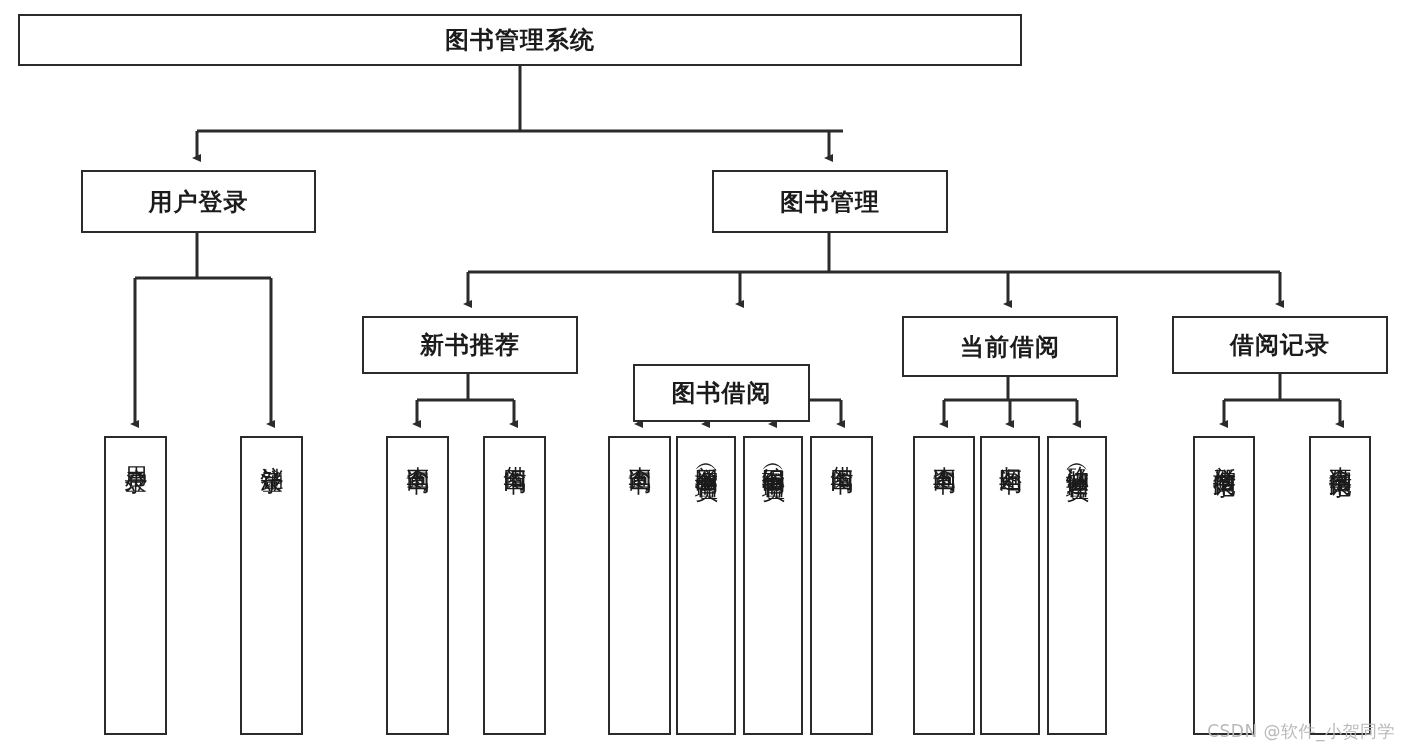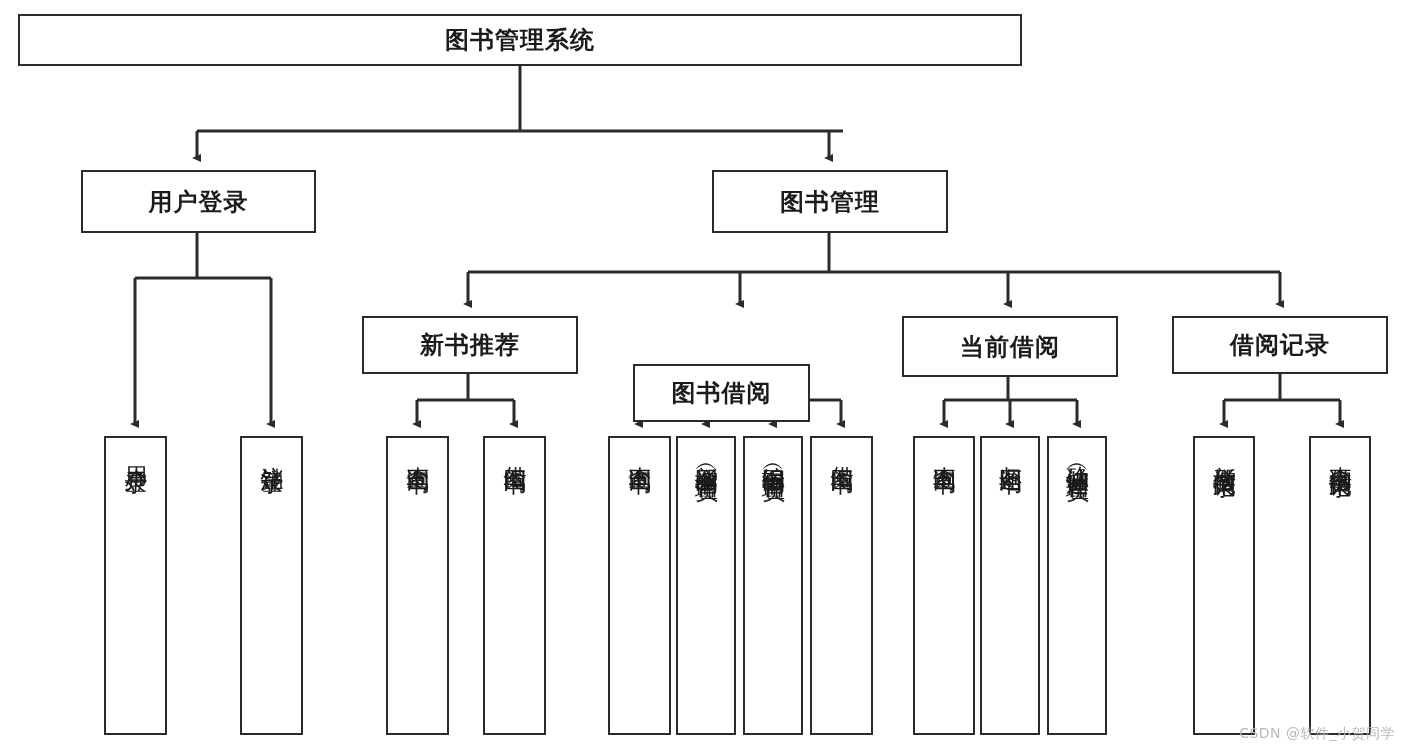--- a/index.html
+++ b/index.html
@@ -53,21 +53,21 @@
     white-space: nowrap;
   }
   .node .hlabel {
     white-space: nowrap;
     font-weight: bold;
   }
   .watermark {
     position: absolute;
     right: 10px;
     bottom: 4px;
-    font-size: 14px;
+    font-size: 17px;
     color: #b9b9b9;
     white-space: nowrap;
     letter-spacing: 0.5px;
     margin-top: 44px;
   }
 </style>
 </head>
 <body>
 
 <div id="canvas">

